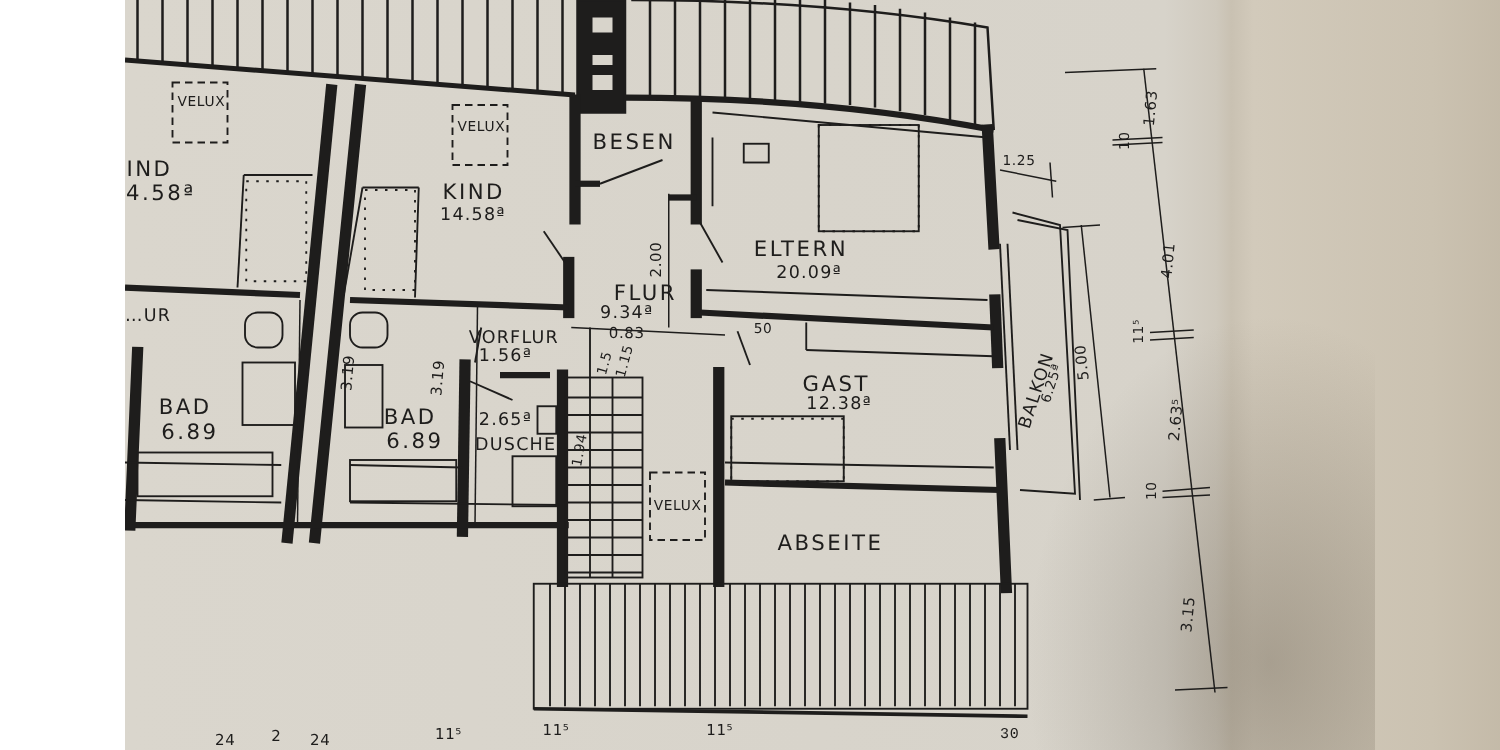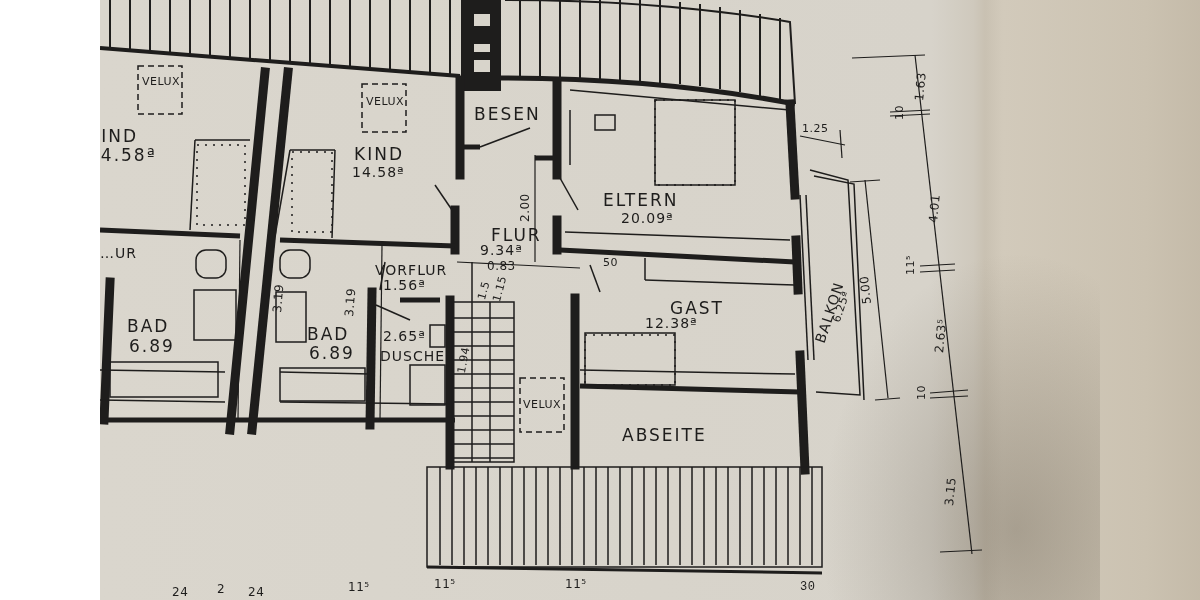--- a/index.html
+++ b/index.html
@@ -189,21 +189,21 @@
 
   <div class="lbl big" style="left:27px;top:316px;">BAD</div>
   <div class="lbl big" style="left:29px;top:336px;">6.89</div>
 
   <div class="lbl big" style="left:207px;top:324px;">BAD</div>
   <div class="lbl big" style="left:209px;top:343px;">6.89</div>
 
   <div class="lbl mid" style="left:283px;top:328px;text-align:right;">2.65ª</div>
   <div class="lbl mid" style="left:280px;top:348px;text-align:right;">DUSCHE</div>
 
-  <div class="lbl big" style="left:570px;top:298px;text-align:right;">GAST</div>
+  <div class="lbl big" style="left:542px;top:298px;text-align:right;">GAST</div>
   <div class="lbl mid" style="left:545px;top:315px;">12.38ª</div>
 
   <div class="lbl big" style="left:498px;top:425px;margin-left:24px;">ABSEITE</div>
 
   <div class="lbl mid rot" style="left:712px;top:340px;transform:rotate(-72deg);">BALKON</div>
   <div class="lbl sm rot" style="left:730px;top:320px;transform:rotate(-72deg);">6.25ª</div>
 
   <div class="lbl dim" style="left:387px;top:259px;">0.83</div>
   <div class="lbl dim rot" style="left:418px;top:222px;transform:rotate(-90deg);">2.00</div>
   <div class="lbl sm" style="left:455px;top:256px;margin-left:48px;">50</div>

